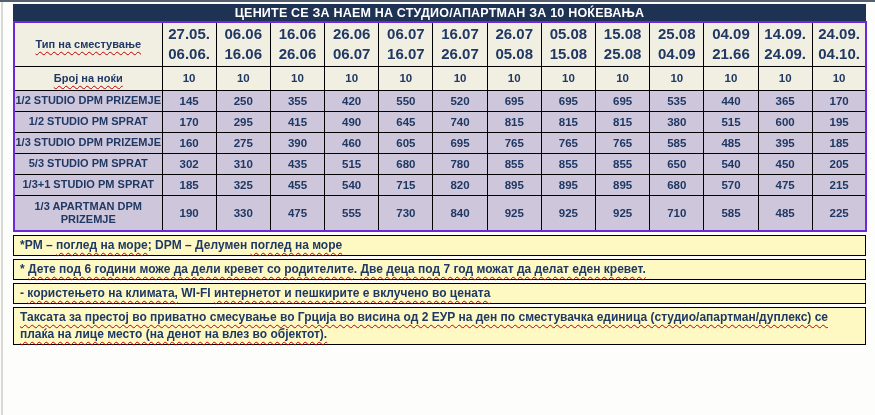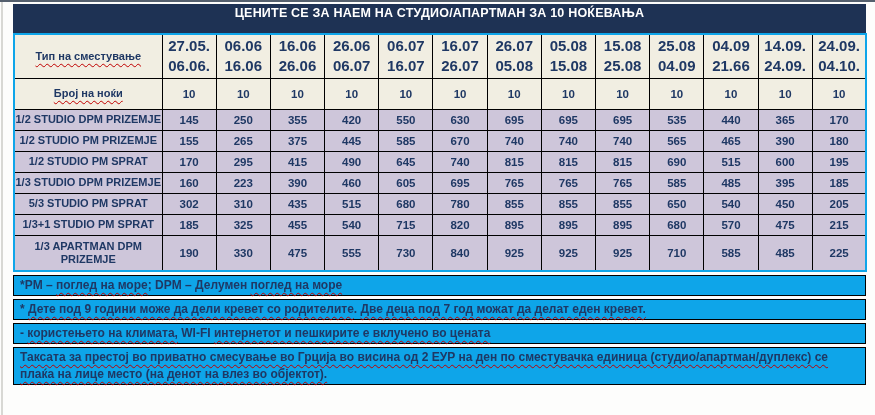--- a/index.html
+++ b/index.html
@@ -8,45 +8,45 @@
     background:#fbfbfa;
     font-family:"Liberation Sans", sans-serif;
     overflow:hidden;
   }
   .page{position:relative;width:875px;height:415px;background:#fdfdfc;}
   .top-line{position:absolute;top:0;left:0;width:875px;height:2px;background:#55606e;}
   .left-line{position:absolute;top:2px;left:1px;width:2px;height:413px;background:#d8d8d4;}
   .content{position:absolute;left:13px;top:4px;width:853px;}
 
   .title-bar{
-    height:29px;background:#1e3254;color:#ffffff;
+    height:17px;background:#1e3254;color:#ffffff;
     font-weight:bold;font-size:12.5px;line-height:19px;
     text-align:center;letter-spacing:.2px;
   }
 
   table.price-table{
     border-collapse:collapse;table-layout:fixed;width:853px;
-    border:2px solid #0ea5e9;
+    border:2px solid #6d28d9;
   }
   table.price-table td{
     border:1px solid #000;text-align:center;vertical-align:middle;
     color:#1F3864;font-weight:bold;padding:0;overflow:hidden;
   }
   .hdr{background:#F1EEE2;}
   .cell{background:#CEC6DA;font-size:11.5px;}
   .label-cell{font-size:11px;line-height:13px;padding:0 2px;}
   .nowrap{white-space:nowrap;}
   .date-cell div{line-height:20px;font-size:15px;}
   tr.h1{height:44px;}
-  tr.h2{height:31px;}
+  tr.h2{height:24px;}
   tr.r{height:21px;}
   tr.r2{height:36px;}
 
   .note-box{
-    border:1px solid #000;background:#0ea5e9;margin-top:3px;
+    border:1px solid #000;background:#fef9c3;margin-top:3px;
     padding:1px 6px;color:#1F3864;font-weight:bold;font-size:12px;
   }
   .note-line{line-height:17px;white-space:normal;}
   .sq{
     text-decoration-line:underline;
     text-decoration-style:wavy;
     text-decoration-color:#C00000;
     text-decoration-thickness:1px;
     text-underline-offset:3px;
   }
@@ -157,65 +157,49 @@
             <td class="hdr cell" style="background: rgb(241, 238, 226);">10</td>
             <td class="hdr cell" style="background: rgb(241, 238, 226);">10</td>
           </tr>
           <tr class="r">
             <td class="cell label-cell nowrap">1/2 STUDIO DPM PRIZEMJE</td>
             <td class="cell">145</td>
             <td class="cell">250</td>
             <td class="cell">355</td>
             <td class="cell">420</td>
             <td class="cell">550</td>
-            <td class="cell">630</td>
+            <td class="cell">520</td>
             <td class="cell">695</td>
             <td class="cell">695</td>
             <td class="cell">695</td>
             <td class="cell">535</td>
             <td class="cell">440</td>
             <td class="cell">365</td>
             <td class="cell">170</td>
-          </tr>
-          <tr class="r">
-            <td class="cell label-cell nowrap">1/2 STUDIO PM PRIZEMJE</td>
-            <td class="cell">155</td>
-            <td class="cell">265</td>
-            <td class="cell">375</td>
-            <td class="cell">445</td>
-            <td class="cell">585</td>
-            <td class="cell">670</td>
-            <td class="cell">740</td>
-            <td class="cell">740</td>
-            <td class="cell">740</td>
-            <td class="cell">565</td>
-            <td class="cell">465</td>
-            <td class="cell">390</td>
-            <td class="cell">180</td>
           </tr>
           <tr class="r">
             <td class="cell label-cell nowrap">1/2 STUDIO PM SPRAT</td>
             <td class="cell">170</td>
             <td class="cell">295</td>
             <td class="cell">415</td>
             <td class="cell">490</td>
             <td class="cell">645</td>
             <td class="cell">740</td>
             <td class="cell">815</td>
             <td class="cell">815</td>
             <td class="cell">815</td>
-            <td class="cell">690</td>
+            <td class="cell">380</td>
             <td class="cell">515</td>
             <td class="cell">600</td>
             <td class="cell">195</td>
           </tr>
           <tr class="r">
             <td class="cell label-cell nowrap">1/3 STUDIO DPM PRIZEMJE</td>
             <td class="cell">160</td>
-            <td class="cell">223</td>
+            <td class="cell">275</td>
             <td class="cell">390</td>
             <td class="cell">460</td>
             <td class="cell">605</td>
             <td class="cell">695</td>
             <td class="cell">765</td>
             <td class="cell">765</td>
             <td class="cell">765</td>
             <td class="cell">585</td>
             <td class="cell">485</td>
             <td class="cell">395</td>
@@ -270,21 +254,21 @@
             <td class="cell">225</td>
           </tr>
         </tbody>
     </table>
 
     <div id="notes">
         <div class="note-box">
           <div class="note-line"><span>*PM – </span><span class="sq">поглед на море</span><span>; DPM – Делумен </span><span class="sq">поглед на море</span></div>
         </div>
         <div class="note-box">
-          <div class="note-line"><span>* </span><span class="sq">Дете под 9 години може да дели кревет со родителите</span><span>. </span><span class="sq">Две деца под 7 год можат да делат еден кревет.</span></div>
+          <div class="note-line"><span>* </span><span class="sq">Дете под 6 години може да дели кревет со родителите</span><span>. </span><span class="sq">Две деца под 7 год можат да делат еден кревет.</span></div>
         </div>
         <div class="note-box">
           <div class="note-line"><span>- </span><span class="sq">користењето на климата,</span><span> WI-FI </span><span class="sq">интернетот и пешкирите е вклучено во цената</span></div>
         </div>
         <div class="note-box">
           <div class="note-line"><span class="sq">Таксата за престој во приватно смесување во Грција во висина од 2 ЕУР на ден по сместувачка единица (студио/апартман/дуплекс) се плаќа на лице место (на денот на влез во објектот).</span></div>
         </div>
       </div>
 
   </div>

